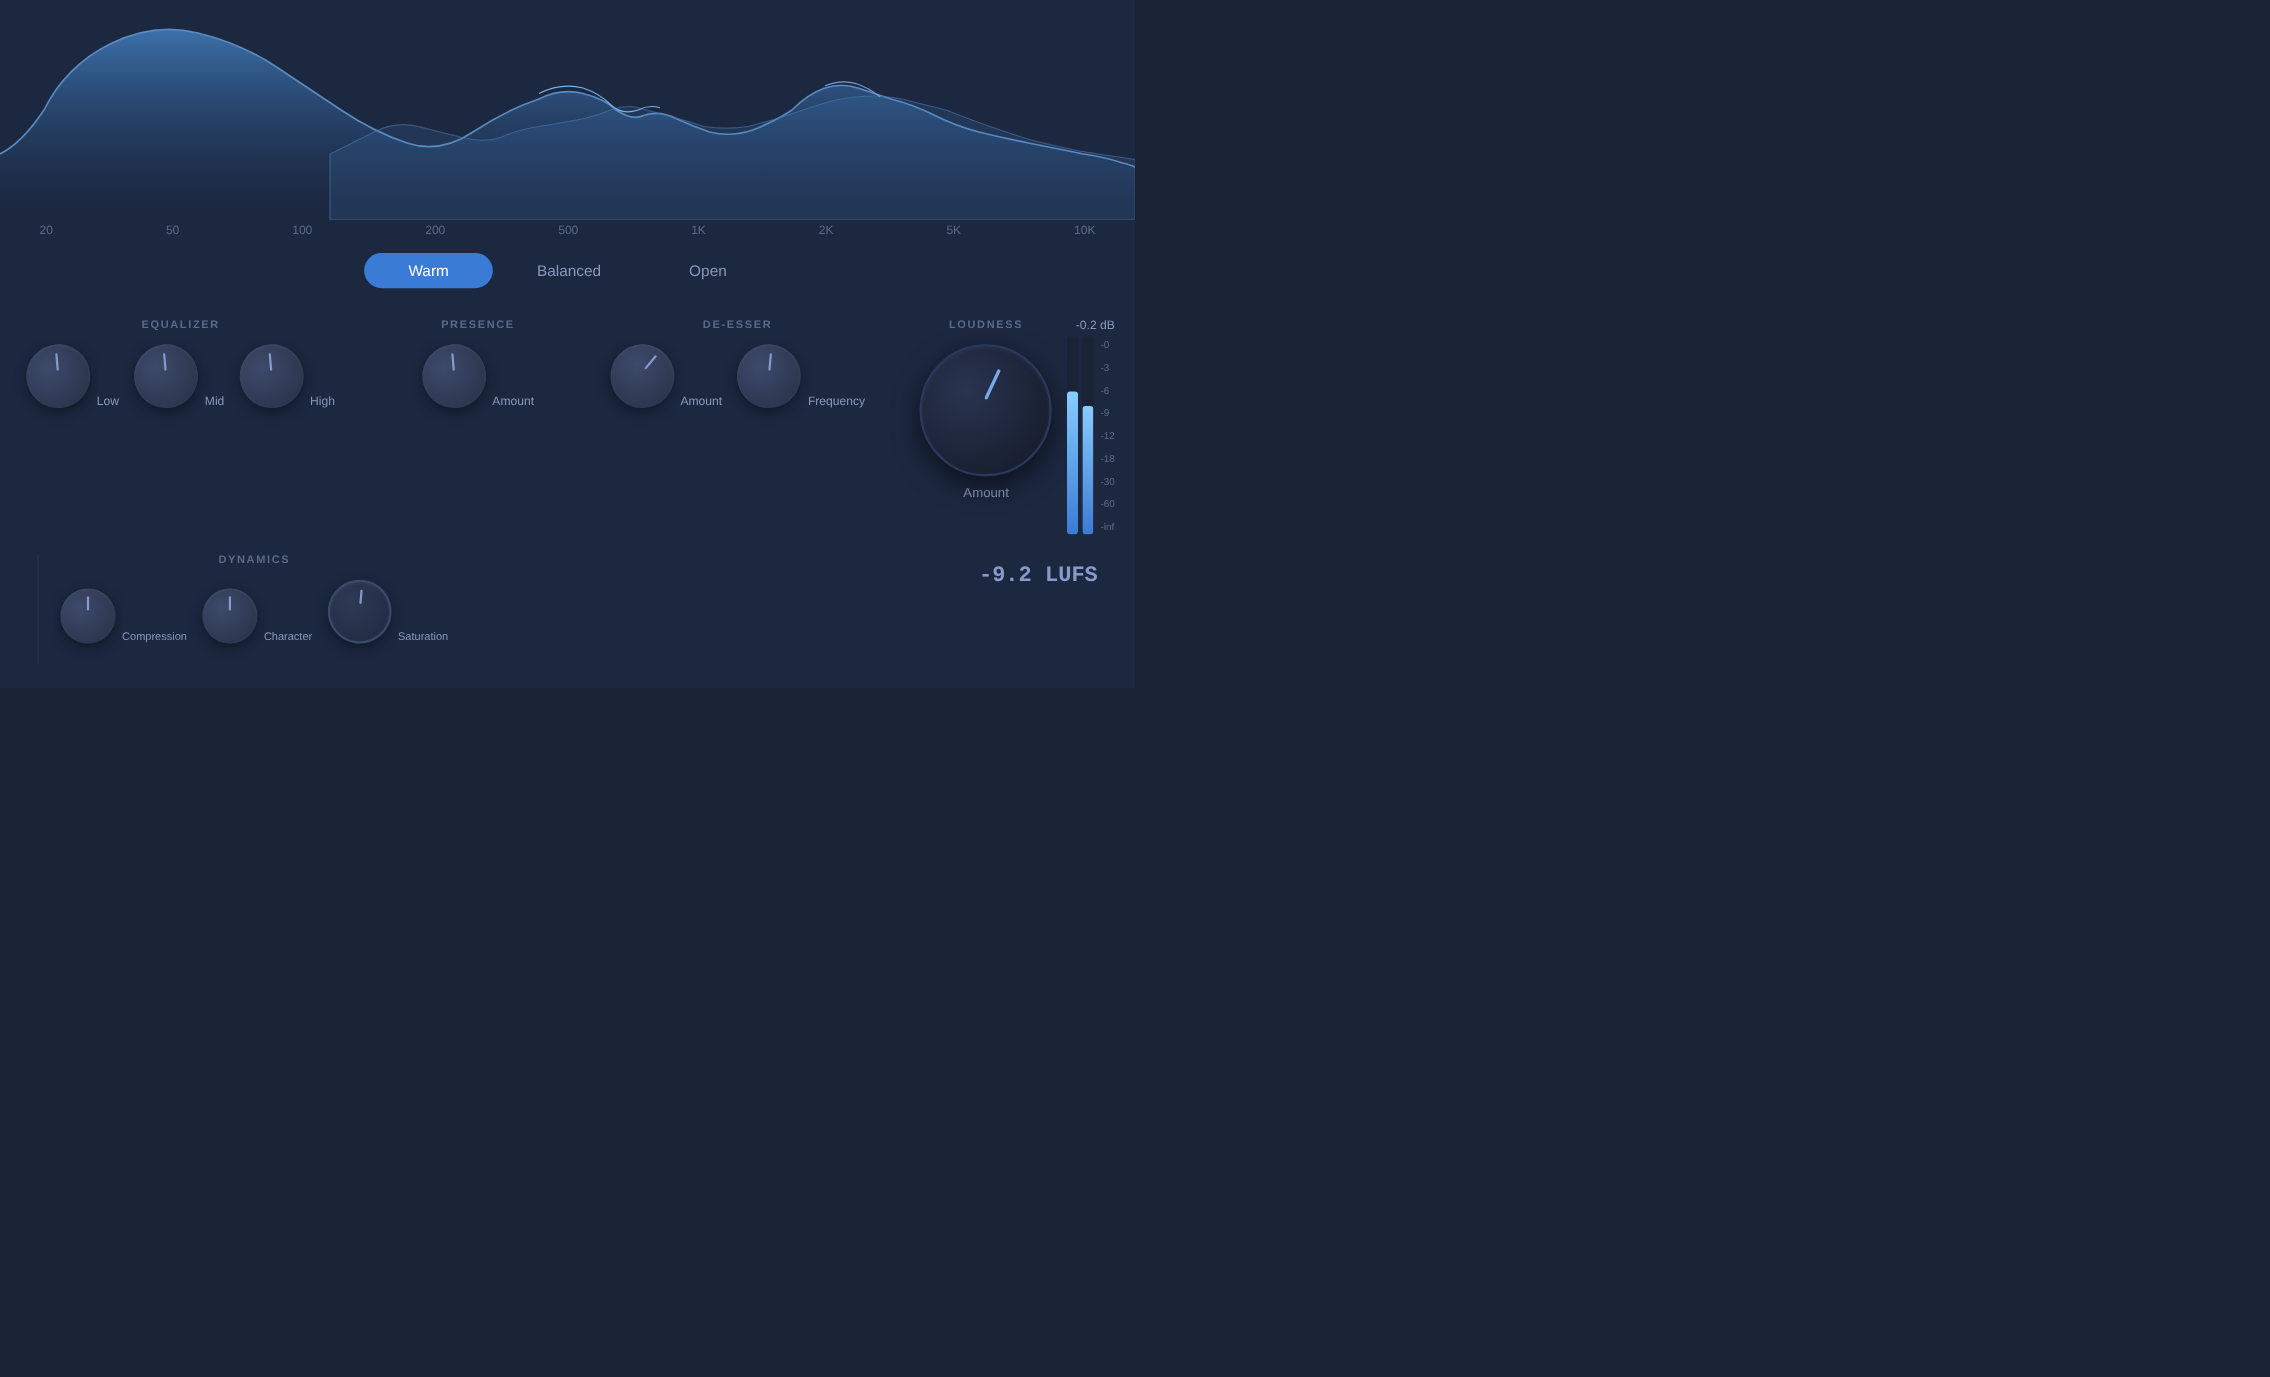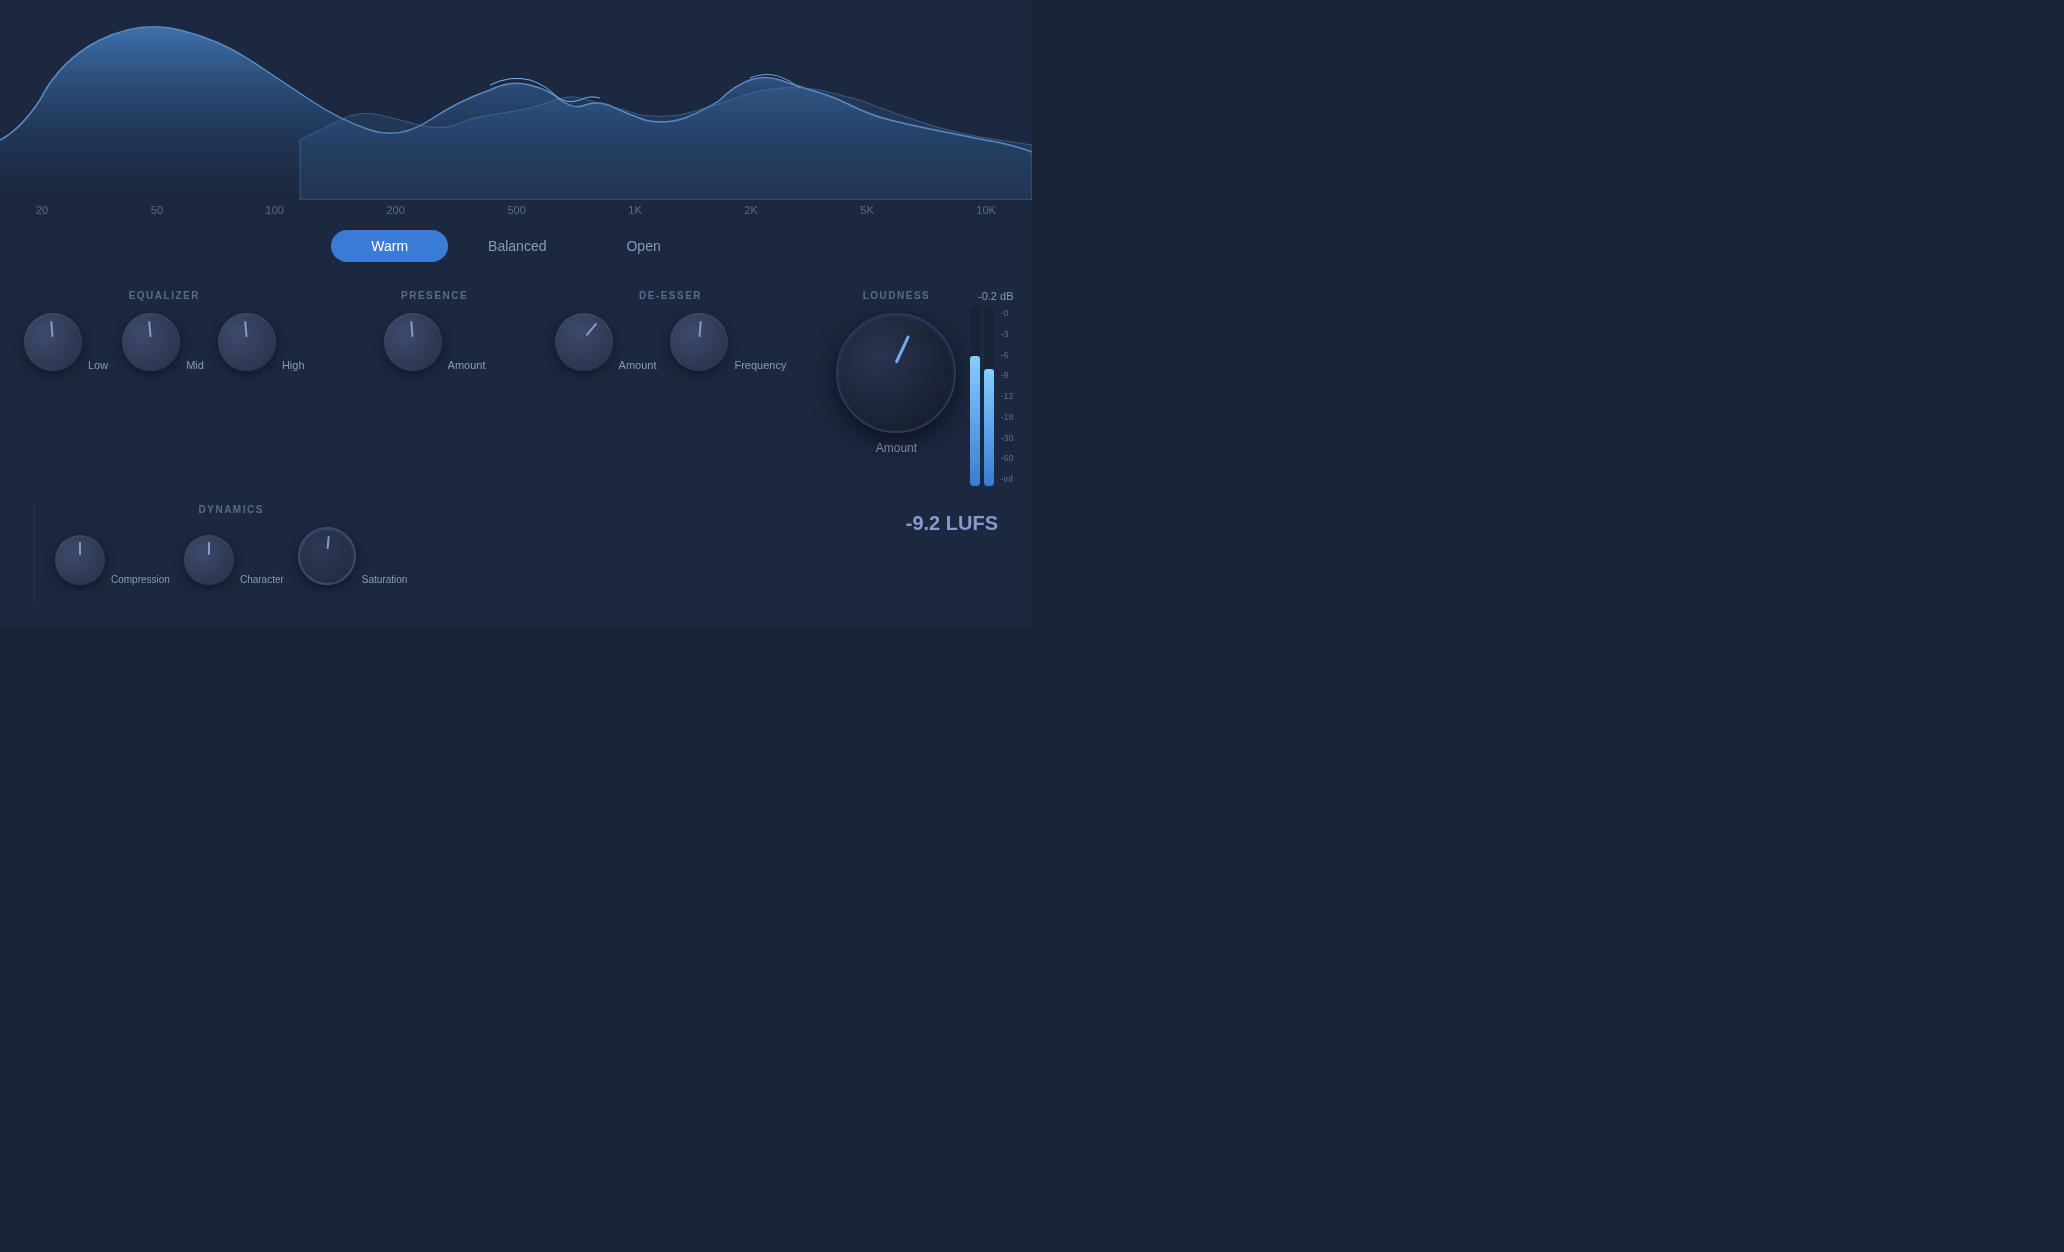--- a/index.html
+++ b/index.html
@@ -426,19 +426,19 @@
           <div class="knob knob-small"></div>
           <span class="knob-label" style="font-size:10px;">Character</span>
         </div>
         <div class="knob-group">
           <div class="knob knob-small knob-saturation" style="transform:rotate(5deg)"></div>
           <span class="knob-label" style="font-size:10px;">Saturation</span>
         </div>
       </div>
     </div>
 
-    <div style="margin-left:auto;display:flex;flex-direction:column;align-items:center;justify-content:flex-end;padding-right:10px;">
+    <div style="margin-left:auto;display:flex;flex-direction:column;align-items:center;justify-content:flex-end;padding-right:10px;font-family:Liberation Mono, monospace;">
       <div class="loudness-lufs">-9.2 LUFS</div>
     </div>
 
   </div>
 
 </div>
 
 </body></html>

